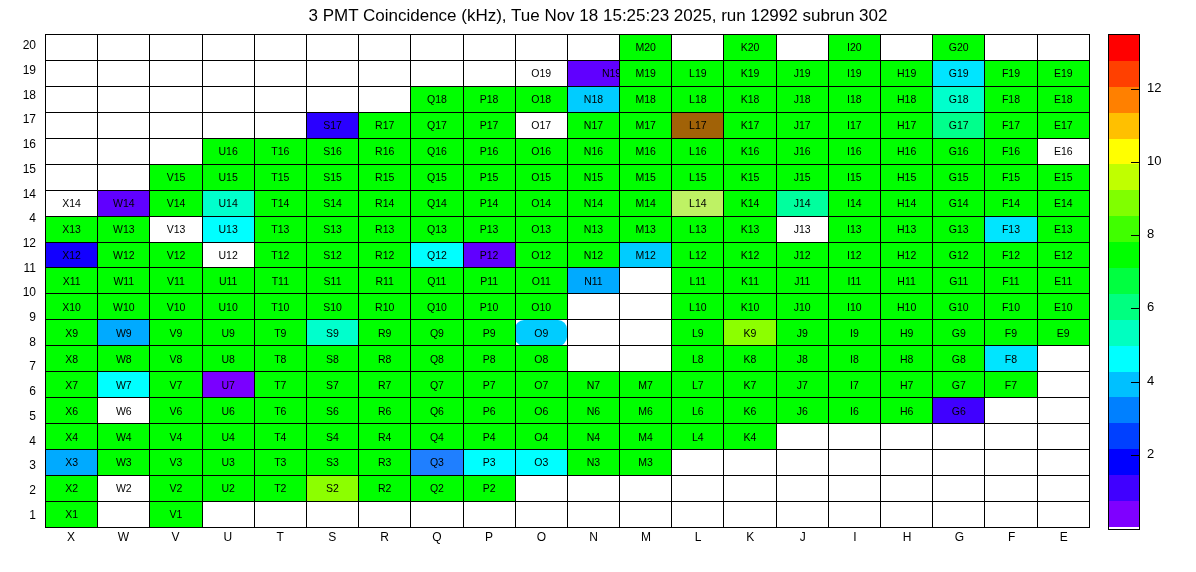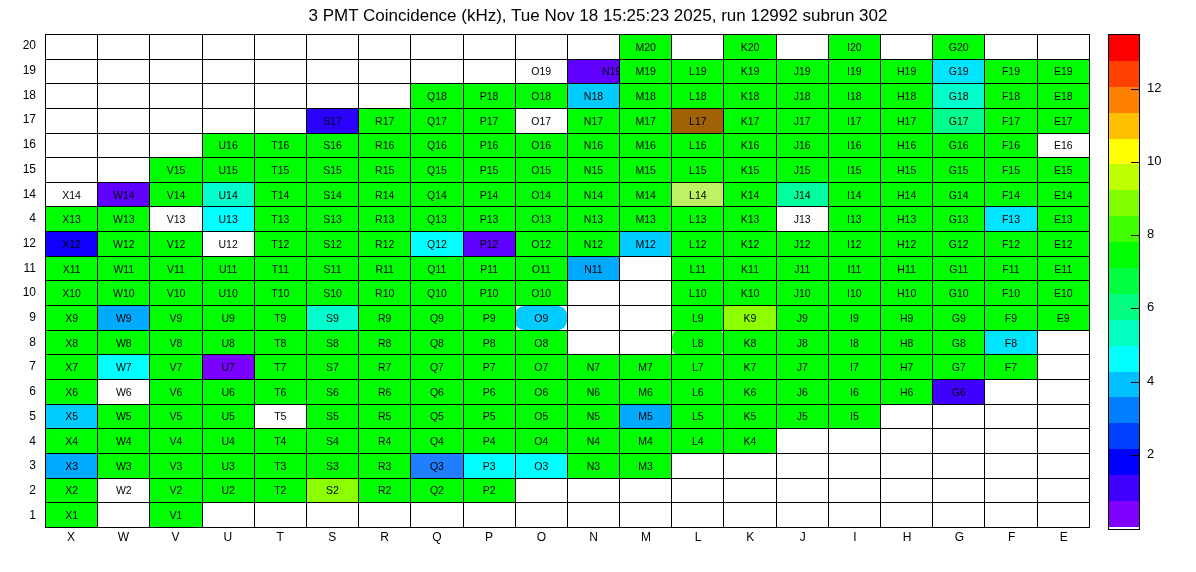--- a/index.html
+++ b/index.html
@@ -321,21 +321,21 @@
             <td style="background: rgb(0, 255, 0);">V8</td>
             <td style="background: rgb(0, 255, 0);">U8</td>
             <td style="background: rgb(0, 255, 0);">T8</td>
             <td style="background: rgb(0, 255, 0);">S8</td>
             <td style="background: rgb(0, 255, 0);">R8</td>
             <td style="background: rgb(0, 255, 0);">Q8</td>
             <td style="background: rgb(0, 255, 0);">P8</td>
             <td style="background: rgb(0, 255, 0);">O8</td>
             <td style="background: rgb(255, 255, 255);"></td>
             <td style="background: rgb(255, 255, 255);"></td>
-            <td style="background: rgb(0, 255, 0); border-radius: 7px;">L8</td>
+            <td style="background: rgb(0, 255, 0);">L8</td>
             <td style="background: rgb(0, 255, 0);">K8</td>
             <td style="background: rgb(0, 255, 0);">J8</td>
             <td style="background: rgb(0, 255, 0);">I8</td>
             <td style="background: rgb(0, 255, 0);">H8</td>
             <td style="background: rgb(0, 255, 0);">G8</td>
             <td style="background: rgb(0, 229, 255);">F8</td>
             <td style="background: rgb(255, 255, 255);"></td>
           </tr>
           <tr>
             <td style="background: rgb(0, 255, 0);">X7</td>
@@ -371,42 +371,20 @@
             <td style="background: rgb(0, 255, 0);">P6</td>
             <td style="background: rgb(0, 255, 0);">O6</td>
             <td style="background: rgb(0, 255, 0);">N6</td>
             <td style="background: rgb(0, 255, 0);">M6</td>
             <td style="background: rgb(0, 255, 0);">L6</td>
             <td style="background: rgb(0, 255, 0);">K6</td>
             <td style="background: rgb(0, 255, 0);">J6</td>
             <td style="background: rgb(0, 255, 0);">I6</td>
             <td style="background: rgb(0, 255, 0);">H6</td>
             <td style="background: rgb(64, 0, 255);">G6</td>
-            <td style="background: rgb(255, 255, 255);"></td>
-            <td style="background: rgb(255, 255, 255);"></td>
-          </tr>
-          <tr>
-            <td style="background: rgb(0, 204, 255);">X5</td>
-            <td style="background: rgb(0, 255, 0);">W5</td>
-            <td style="background: rgb(0, 255, 0);">V5</td>
-            <td style="background: rgb(0, 255, 0);">U5</td>
-            <td style="background: rgb(255, 255, 255);">T5</td>
-            <td style="background: rgb(0, 255, 0);">S5</td>
-            <td style="background: rgb(0, 255, 0);">R5</td>
-            <td style="background: rgb(0, 255, 0);">Q5</td>
-            <td style="background: rgb(0, 255, 0);">P5</td>
-            <td style="background: rgb(0, 255, 0);">O5</td>
-            <td style="background: rgb(0, 255, 0);">N5</td>
-            <td style="background: rgb(0, 170, 255);">M5</td>
-            <td style="background: rgb(0, 255, 0);">L5</td>
-            <td style="background: rgb(0, 255, 0);">K5</td>
-            <td style="background: rgb(0, 255, 0);">J5</td>
-            <td style="background: rgb(0, 255, 0);">I5</td>
-            <td style="background: rgb(255, 255, 255);"></td>
-            <td style="background: rgb(255, 255, 255);"></td>
             <td style="background: rgb(255, 255, 255);"></td>
             <td style="background: rgb(255, 255, 255);"></td>
           </tr>
           <tr>
             <td style="background: rgb(0, 255, 0);">X4</td>
             <td style="background: rgb(0, 255, 0);">W4</td>
             <td style="background: rgb(0, 255, 0);">V4</td>
             <td style="background: rgb(0, 255, 0);">U4</td>
             <td style="background: rgb(0, 255, 0);">T4</td>
             <td style="background: rgb(0, 255, 0);">S4</td>

